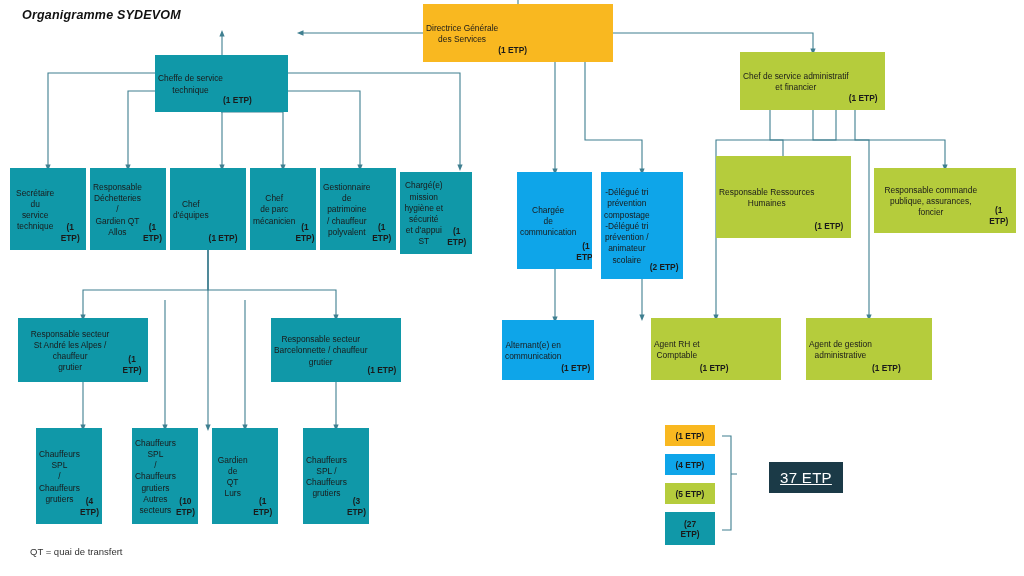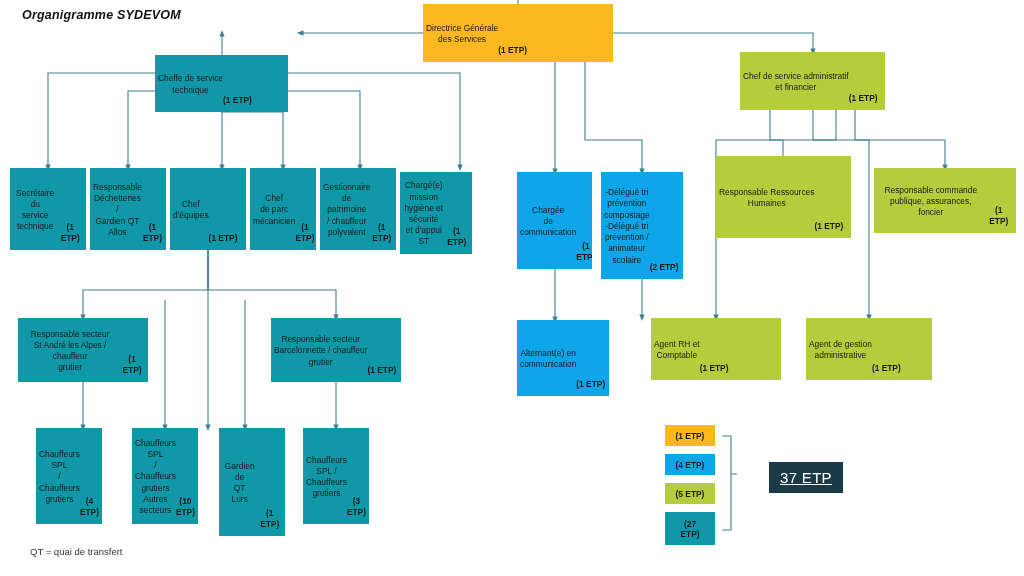--- a/index.html
+++ b/index.html
@@ -202,21 +202,21 @@
 St André les Alpes / chauffeur
 grutier</div>
         <div class="etp">(1 ETP)</div>
       </div>
       <div class="node c-teal" style="left: 271px; top: 318px; width: 130px; height: 64px;">
         <div class="lbl">Responsable secteur
 Barcelonnette / chauffeur
 grutier</div>
         <div class="etp">(1 ETP)</div>
       </div>
-      <div class="node c-orange" style="left: 517px; top: 320px; width: 92px; height: 76px;">
+      <div class="node c-orange" style="left: 502px; top: 320px; width: 92px; height: 60px;">
         <div class="lbl">Alternant(e) en
 communication</div>
         <div class="etp">(1 ETP)</div>
       </div>
       <div class="node c-green" style="left: 651px; top: 318px; width: 130px; height: 62px;">
         <div class="lbl">Agent RH et
 Comptable</div>
         <div class="etp">(1 ETP)</div>
       </div>
       <div class="node c-green" style="left: 806px; top: 318px; width: 126px; height: 62px;">
@@ -234,21 +234,21 @@
       </div>
       <div class="node c-teal" style="left: 132px; top: 428px; width: 66px; height: 96px;">
         <div class="lbl">Chauffeurs
 SPL
 /
 Chauffeurs
 grutiers
 Autres secteurs</div>
         <div class="etp">(10 ETP)</div>
       </div>
-      <div class="node c-teal" style="left: 212px; top: 428px; width: 66px; height: 108px; margin-left: 7px;">
+      <div class="node c-teal" style="left: 212px; top: 428px; width: 66px; height: 96px;">
         <div class="lbl">Gardien de
 QT
 Lurs</div>
         <div class="etp">(1 ETP)</div>
       </div>
       <div class="node c-teal" style="left: 303px; top: 428px; width: 66px; height: 96px;">
         <div class="lbl">Chauffeurs
 SPL /
 Chauffeurs
 grutiers</div>

